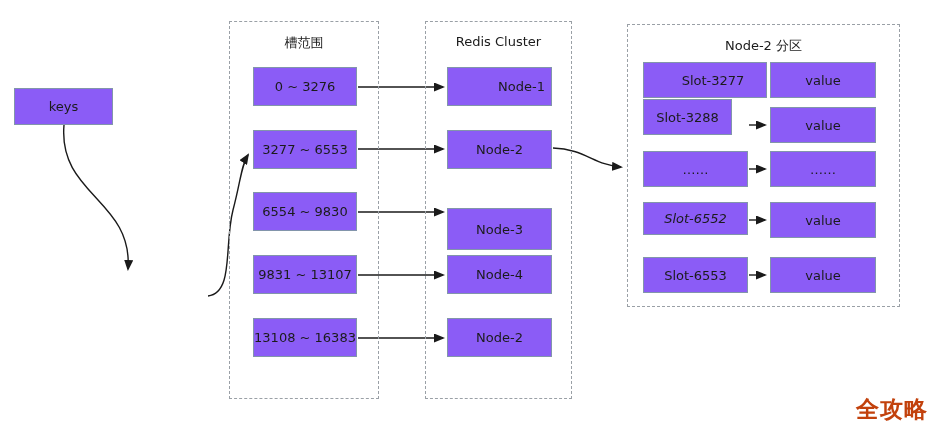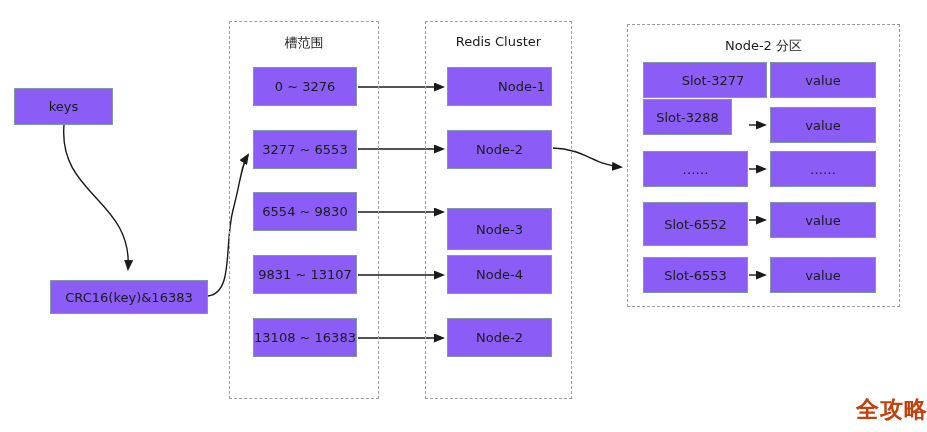--- a/index.html
+++ b/index.html
@@ -83,21 +83,20 @@
 
     <path d="M 749,80  L 765,80" fill="none" stroke="#1a1a1a" stroke-width="1.4" marker-end="url(#arr)"></path>
     <path d="M 749,125 L 765,125" fill="none" stroke="#1a1a1a" stroke-width="1.4" marker-end="url(#arr)"></path>
     <path d="M 749,169 L 765,169" fill="none" stroke="#1a1a1a" stroke-width="1.4" marker-end="url(#arr)"></path>
     <path d="M 749,220 L 765,220" fill="none" stroke="#1a1a1a" stroke-width="1.4" marker-end="url(#arr)"></path>
     <path d="M 749,275 L 765,275" fill="none" stroke="#1a1a1a" stroke-width="1.4" marker-end="url(#arr)"></path>
   </svg>
 
   <div class="box" style="left:14px; top:88px; width:99px; height:37px;">keys</div>
 
-  <div class="box" style="left:50px; top:280px; width:158px; height:34px;">CRC16(key)&amp;16383</div>
 
   <div class="dashed" style="left:229px; top:21px; width:150px; height:378px;">
     <div class="ctitle">槽范围</div>
   </div>
   <div class="box" style="left:253px; top:67px; width:104px; height:39px;">0 ~ 3276</div>
   <div class="box" style="left:253px; top:130px; width:104px; height:39px;">3277 ~ 6553</div>
   <div class="box" style="left:253px; top:192px; width:104px; height:39px;">6554 ~ 9830</div>
   <div class="box" style="left:253px; top:255px; width:104px; height:39px;">9831 ~ 13107</div>
   <div class="box" style="left:253px; top:318px; width:104px; height:39px;">13108 ~ 16383</div>
 
@@ -112,20 +111,20 @@
 
   <div class="dashed" style="left:627px; top:24px; width:273px; height:283px;">
     <div class="ctitle">Node-2 分区</div>
   </div>
   <div class="box" style="left:643px; top:62px; width:124px; height:36px;padding-left:16px;">Slot-3277</div>
   <div class="box" style="left:770px; top:62px; width:106px; height:36px;">value</div>
   <div class="box" style="left:643px; top:99px; width:89px; height:36px;">Slot-3288</div>
   <div class="box" style="left:770px; top:107px; width:106px; height:36px;">value</div>
   <div class="box" style="left:643px; top:151px; width:105px; height:36px;">……</div>
   <div class="box" style="left:770px; top:151px; width:106px; height:36px;">……</div>
-  <div class="box" style="left:643px; top:202px; width:105px; height:44px;">Slot-6552</div>
+  <div class="box" style="left:643px; top:202px; width:105px; height:33px;font-style:italic;">Slot-6552</div>
   <div class="box" style="left:770px; top:202px; width:106px; height:36px;">value</div>
   <div class="box" style="left:643px; top:257px; width:105px; height:36px;">Slot-6553</div>
   <div class="box" style="left:770px; top:257px; width:106px; height:36px;">value</div>
 
   <div id="watermark">全攻略</div>
 
 </div>
 
 </body></html>

